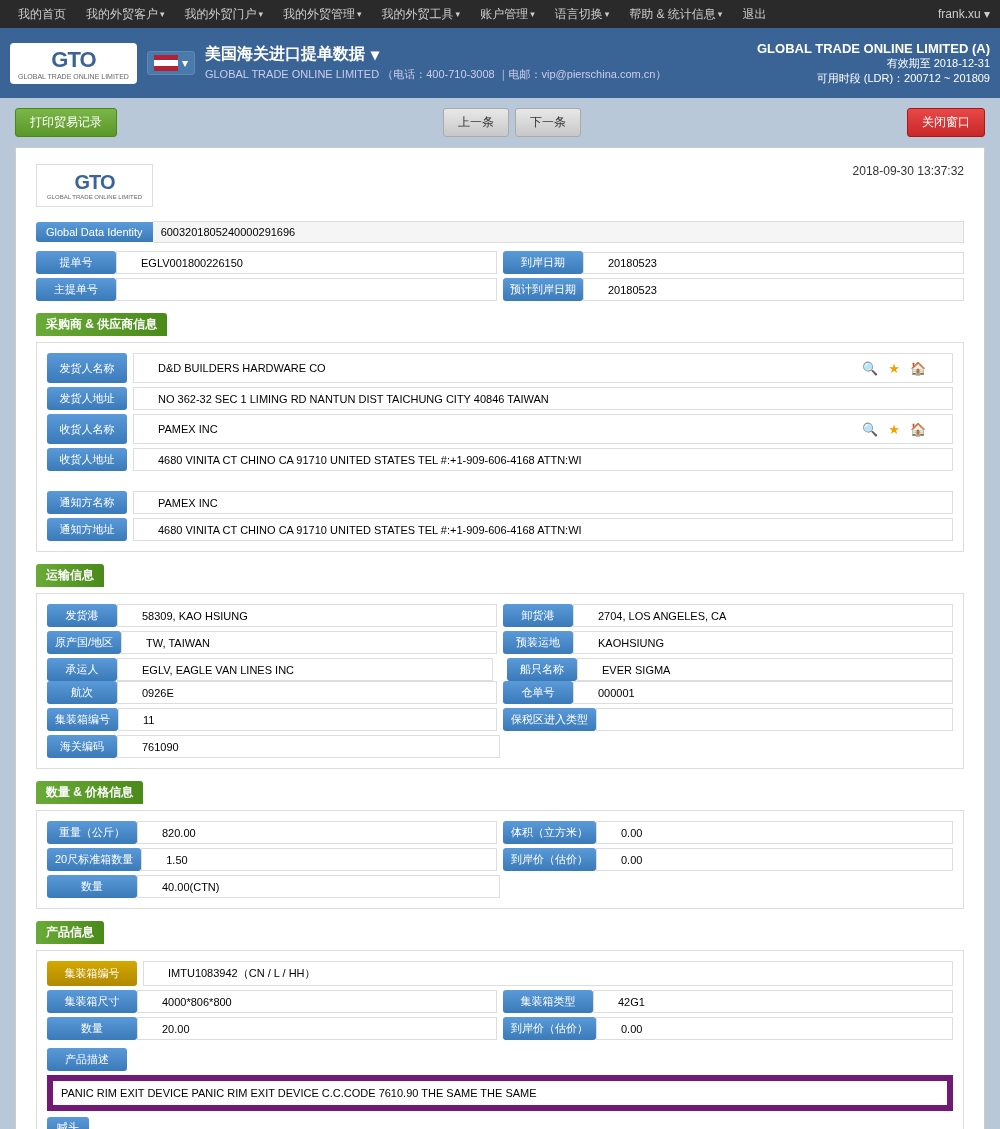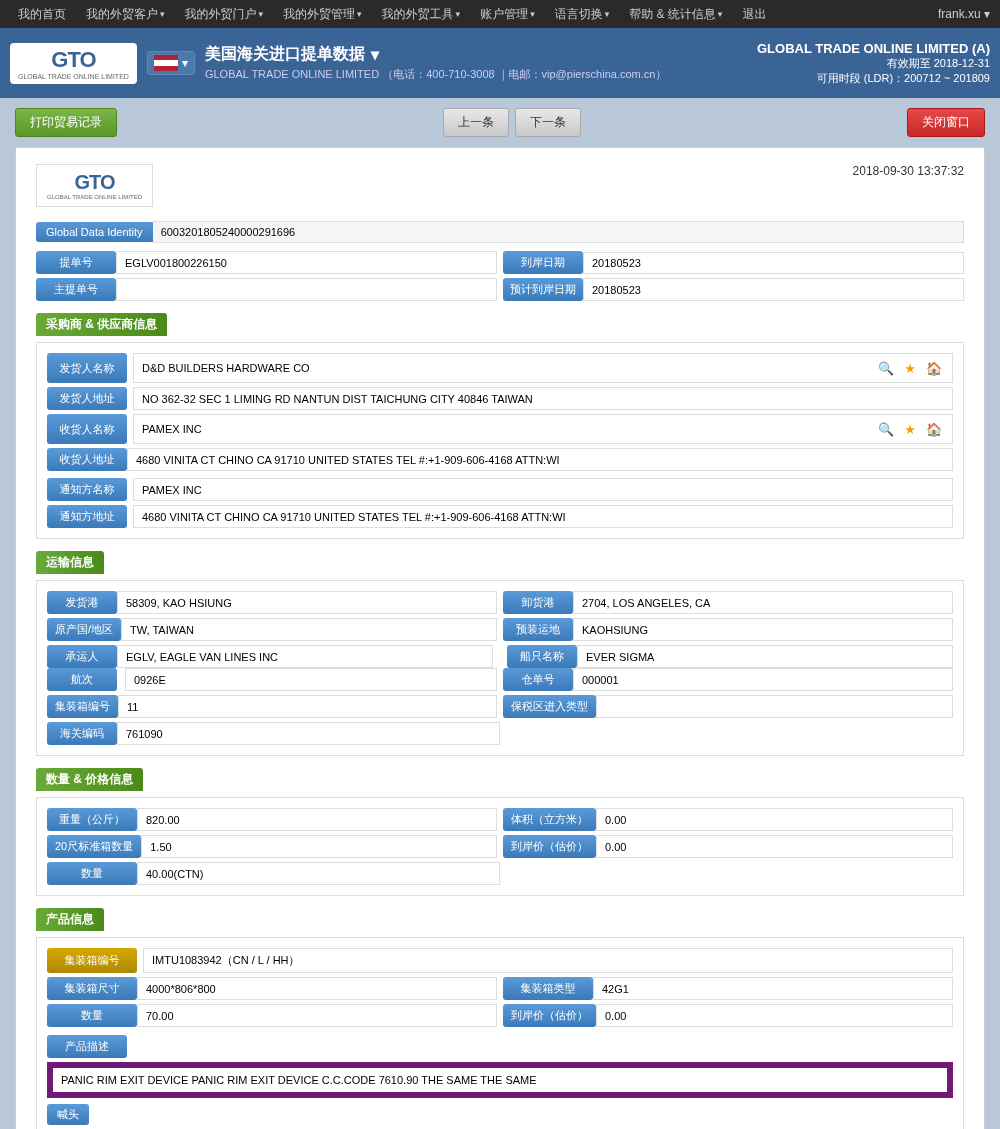--- a/index.html
+++ b/index.html
@@ -148,21 +148,21 @@
       padding: 4px 8px;
       border-radius: 3px;
       white-space: nowrap;
       display: flex; align-items: center; justify-content: center;
       min-width: 80px;
       text-align: center;
     }
     .field-value {
       background: white;
       border: 1px solid #ddd;
-      padding: 4px 8px;
+      padding: 4px 24px;
       font-size: 11px;
       flex: 1;
       display: flex; align-items: center;
     }
     .field-value-icons {
       display: flex; align-items: center; gap: 4px;
       margin-left: auto;
     }
     .icon-btn {
       width: 20px; height: 20px;
@@ -374,21 +374,21 @@
             <div class="field-value" style="position:relative;">
               <span>PAMEX INC</span>
               <div class="field-value-icons">
                 <span class="icon-btn search-icon">🔍</span>
                 <span class="icon-btn star-icon">★</span>
                 <span class="icon-btn home-icon">🏠</span>
               </div>
             </div>
           </div>
 
-          <div style="display:flex; margin-bottom:7px; align-items:stretch;">
+          <div style="display:flex; gap:6px; margin-bottom:20px; align-items:stretch;">
             <div class="field-label" style="min-width:80px;">收货人地址</div>
             <div class="field-value">4680 VINITA CT CHINO CA 91710 UNITED STATES TEL #:+1-909-606-4168 ATTN:WI</div>
           </div>
 
           <div style="display:flex; gap:6px; margin-bottom:4px; align-items:stretch;">
             <div class="field-label" style="min-width:80px;">通知方名称</div>
             <div class="field-value">PAMEX INC</div>
           </div>
 
           <div style="display:flex; gap:6px; align-items:stretch;">
@@ -429,21 +429,21 @@
               <div class="field-label" style="min-width:70px;">承运人</div>
               <div class="field-value">EGLV, EAGLE VAN LINES INC</div>
             </div>
             <div style="display:flex; flex:1; align-items:stretch; gap:0;">
               <div class="field-label" style="min-width:70px;">船只名称</div>
               <div class="field-value">EVER SIGMA</div>
             </div>
           </div>
 
           <div style="display:flex; gap:6px; margin-bottom:4px;">
-            <div style="display:flex; flex:1; align-items:stretch; gap:8px;">
+            <div style="display:flex; flex:1; align-items:stretch; gap:0;">
               <div class="field-label" style="min-width:70px;">航次</div>
               <div class="field-value">0926E</div>
             </div>
             <div style="display:flex; flex:1; align-items:stretch; gap:0;">
               <div class="field-label" style="min-width:70px;">仓单号</div>
               <div class="field-value">000001</div>
             </div>
           </div>
 
           <div style="display:flex; gap:6px; margin-bottom:4px;">
@@ -517,21 +517,21 @@
             </div>
             <div style="display:flex; flex:1; align-items:stretch; gap:0;">
               <div class="field-label" style="min-width:90px;">集装箱类型</div>
               <div class="field-value">42G1</div>
             </div>
           </div>
 
           <div style="display:flex; gap:6px; margin-bottom:8px;">
             <div style="display:flex; flex:1; align-items:stretch; gap:0;">
               <div class="field-label" style="min-width:90px;">数量</div>
-              <div class="field-value">70.00</div>
+              <div class="field-value">20.00</div>
             </div>
             <div style="display:flex; flex:1; align-items:stretch; gap:0;">
               <div class="field-label" style="min-width:90px;">到岸价（估价）</div>
               <div class="field-value">0.00</div>
             </div>
           </div>
 
           <div style="margin-bottom:4px;">
             <div style="display:inline-block;">
               <div class="field-label" style="border-radius:3px; padding:4px 14px;">产品描述</div>

